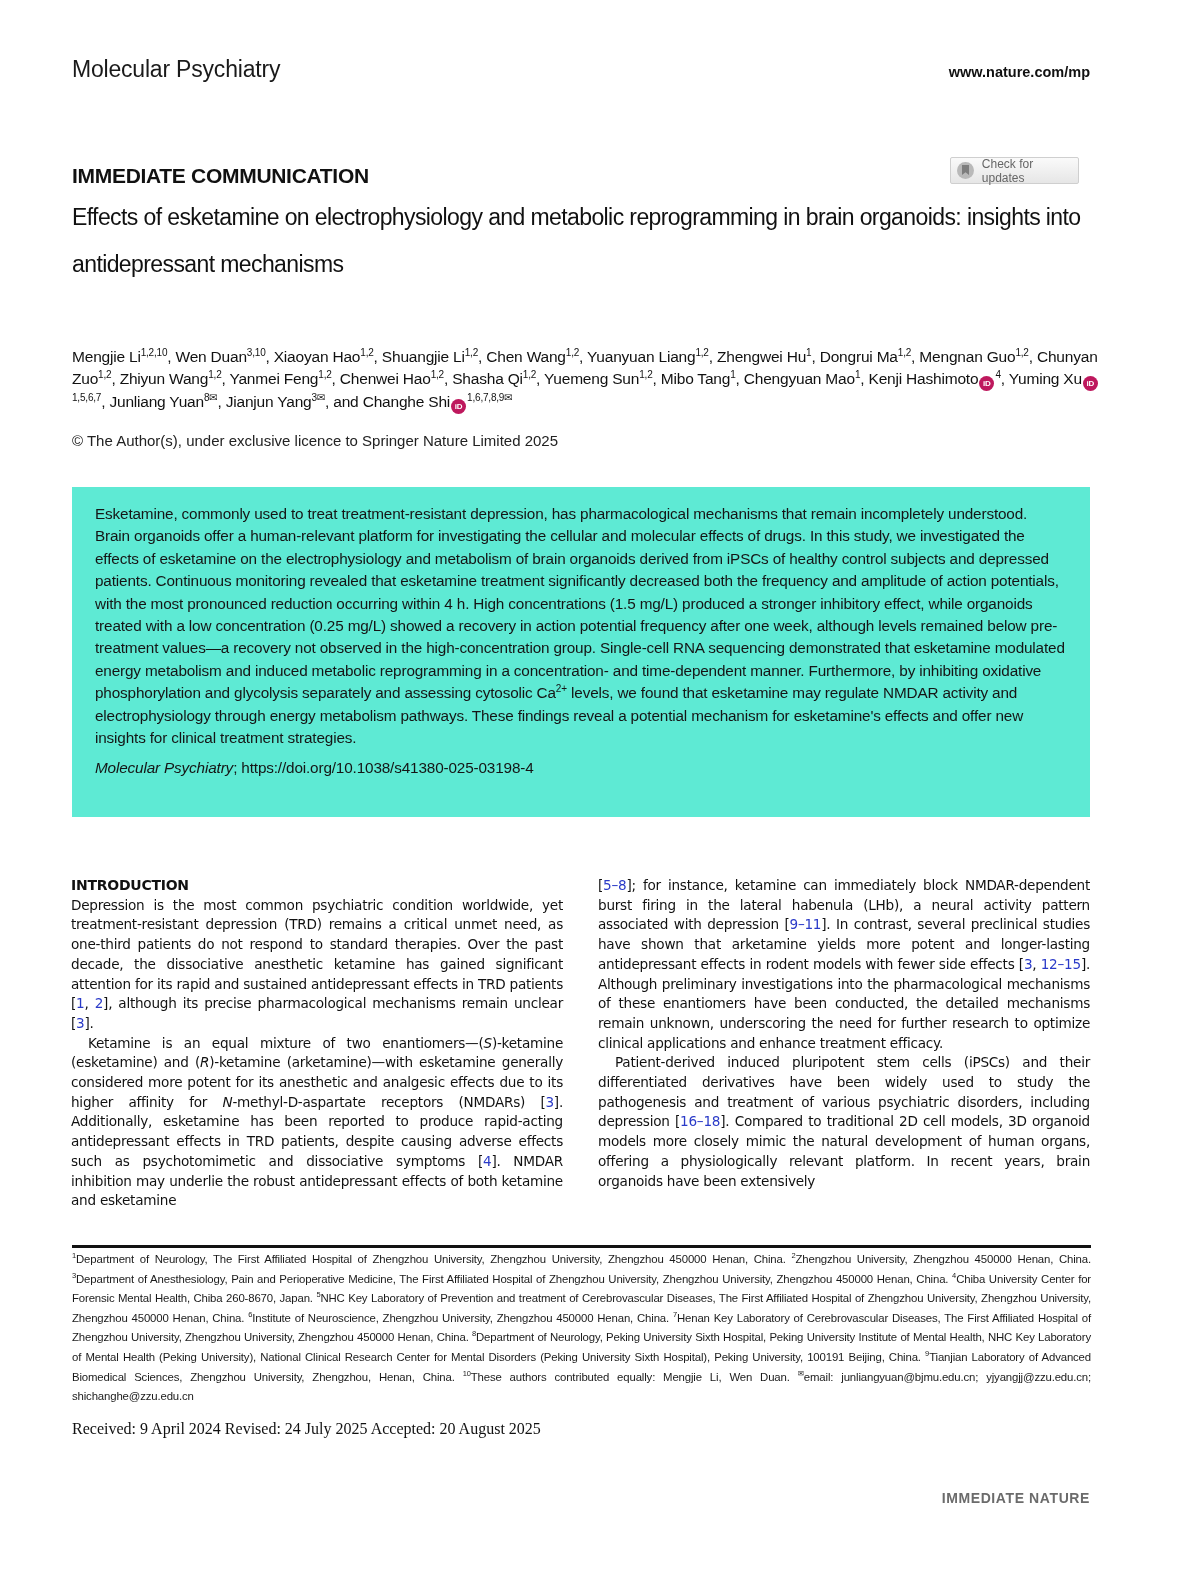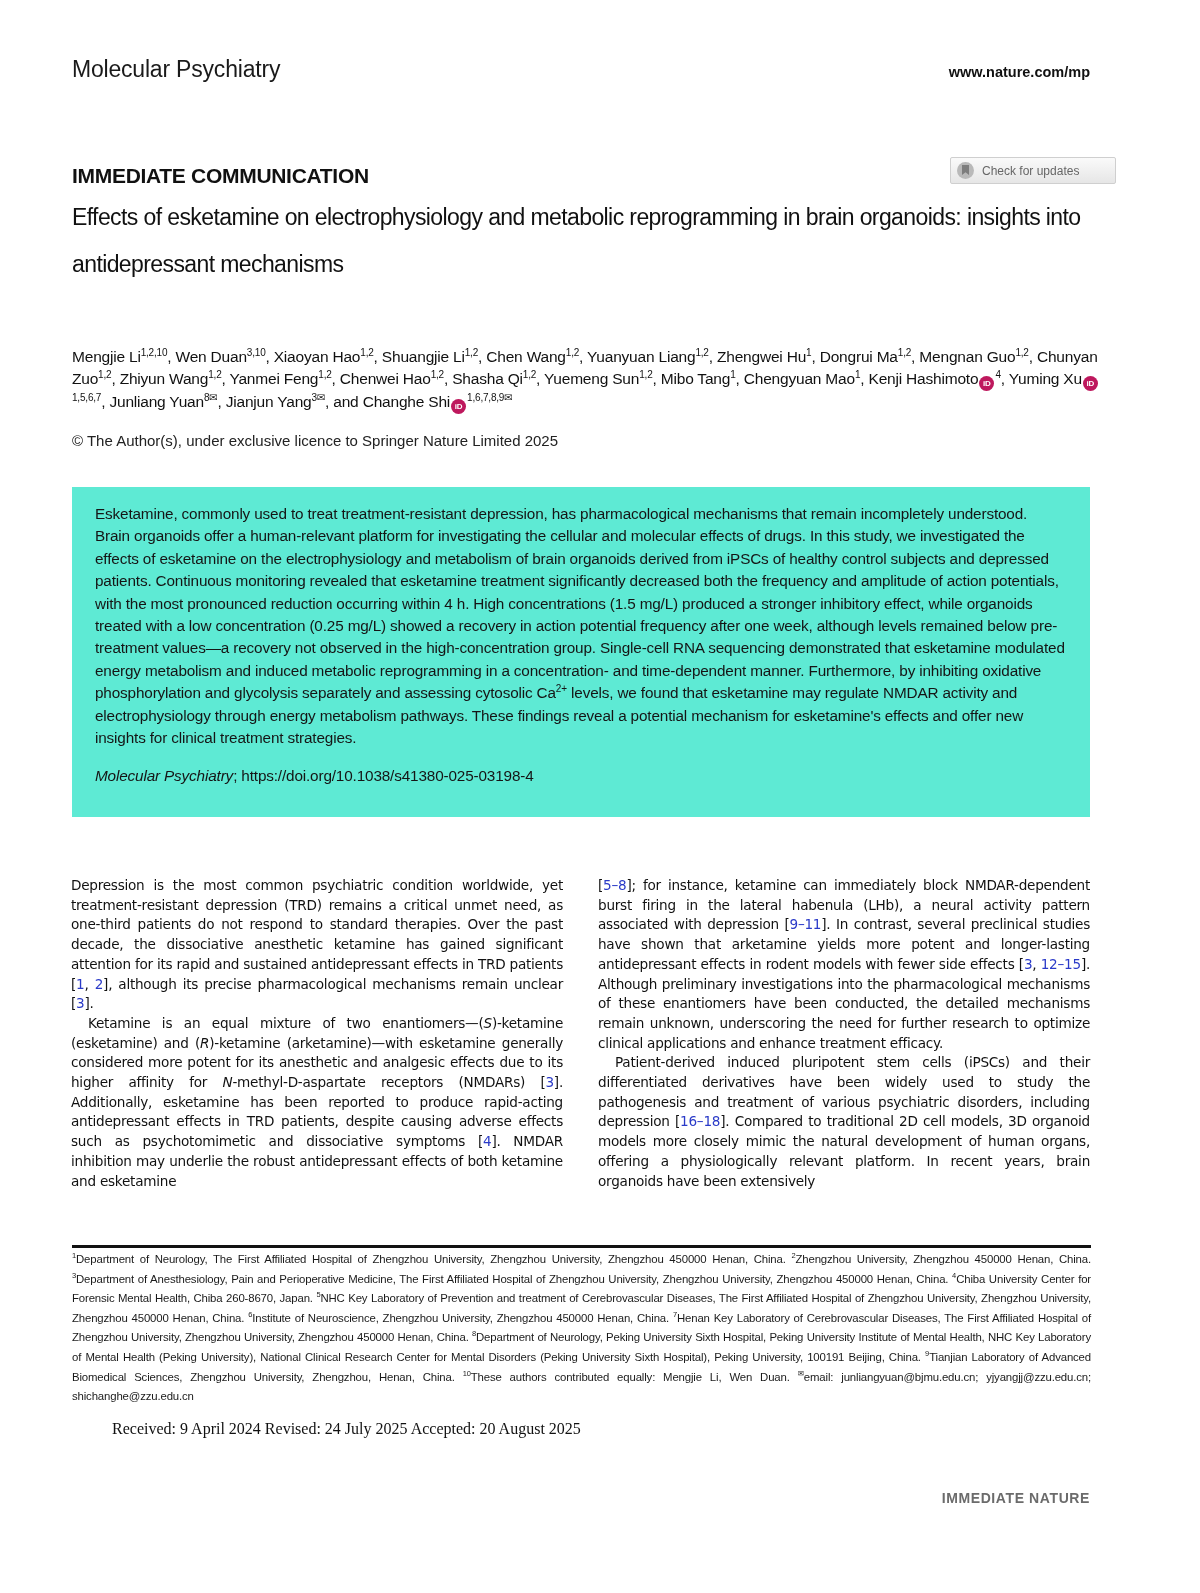--- a/index.html
+++ b/index.html
@@ -1,45 +1,45 @@
 <!DOCTYPE html>
 <html><head>
 <meta charset="utf-8">
 <style>
   html, body { margin: 0; padding: 0; background: #ffffff; }
   body { width: 1200px; height: 1593px; position: relative; overflow: hidden; color: #111; font-family: "Liberation Sans", "DejaVu Sans", sans-serif; }
   .abs { position: absolute; }
   .journal { left: 72px; top: 56px; font-size: 23px; color: #1a1a1a; letter-spacing: -0.2px; }
   .site { right: 110px; top: 64px; font-size: 14.5px; font-weight: bold; color: #111; }
   .section-type { left: 72px; top: 164px; font-size: 21px; font-weight: bold; letter-spacing: -0.3px; color: #111; text-align: center; }
-  .cfu { left: 950px; top: 157px; width: 166px; height: 27px; border: 1px solid #cfcfcf; border-radius: 2px; background: linear-gradient(#fafafa, #e6e6e6); display: flex; align-items: center; box-sizing: border-box; padding-left: 6px; cursor: pointer; }
+  .cfu { left: 950px; top: 157px; width: 129px; height: 27px; border: 1px solid #cfcfcf; border-radius: 2px; background: linear-gradient(#fafafa, #e6e6e6); display: flex; align-items: center; box-sizing: border-box; padding-left: 6px; cursor: pointer; }
   .cfu .ico { width: 17px; height: 17px; border-radius: 50%; background: #b9b9b9; position: relative; margin-right: 8px; }
   .cfu .ico::after { content: ""; position: absolute; left: 5px; top: 3px; width: 7px; height: 10px; background: #7d7d7d; clip-path: polygon(0 0, 100% 0, 100% 100%, 50% 72%, 0 100%); }
   .cfu .lbl { font-size: 12px; color: #666; }
   .title { left: 72px; top: 194px; width: 1030px; font-size: 23px; line-height: 47px; color: #111; letter-spacing: -0.6px; margin: 0; font-weight: normal; }
   .authors { left: 72px; top: 346px; width: 1030px; font-size: 15.5px; line-height: 22px; color: #111; letter-spacing: -0.2px; }
   .authors sup { font-size: 10px; line-height: 0; }
   .orcid { display: inline-block; width: 15px; height: 15px; border-radius: 50%; background: #be185d; color: #fff; font-size: 8px; font-weight: bold; text-align: center; line-height: 15px; vertical-align: -2px; margin: 0 1px; }
   .mail { font-size: 10px; }
   .license { left: 72px; top: 432px; font-size: 15px; color: #222; }
   .abstract { left: 72px; top: 487px; width: 1018px; height: 330px; background: #5eead4; box-sizing: border-box; padding: 16px 24px 0 23px; }
   .abstract p { margin: 0; font-size: 15.3px; line-height: 22.4px; color: #151515; letter-spacing: -0.15px; }
-  .abstract .cite { margin-top: 16px; }
+  .abstract .cite { margin-top: 8px; }
   .abstract sup { font-size: 10px; line-height: 0; }
   .col { top: 876px; width: 492px; font-family: "DejaVu Sans", sans-serif; font-size: 13.6px; line-height: 19.7px; color: #111; text-align: justify; letter-spacing: -0.25px; }
   .col p { margin: 0; }
   .col p.ind { text-indent: 17px; }
   .col h2 { margin: 0; font-size: 14px; font-weight: bold; line-height: 19.7px; }
   .col-left { left: 71px; }
   .col-right { left: 598px; }
   a.ref { color: #2a3ac8; text-decoration: none; }
   .fn-rule { left: 72px; top: 1245px; width: 1019px; height: 3px; background: #111; }
   .footnotes { left: 72px; top: 1250px; width: 1019px; font-size: 11.4px; line-height: 19.6px; color: #1a1a1a; text-align: justify; letter-spacing: -0.15px; }
   .footnotes sup { font-size: 7.5px; line-height: 0; }
-  .dates { left: 72px; top: 1419px; font-family: "Liberation Serif", serif; font-size: 16px; line-height: 20px; color: #111; margin-left: 40px; }
+  .dates { left: 72px; top: 1419px; font-family: "Liberation Serif", serif; font-size: 16px; line-height: 20px; color: #111; }
   .publisher { right: 110px; top: 1490px; font-size: 14px; font-weight: bold; color: #6b6b6b; letter-spacing: 0.6px; }
 </style>
 </head>
 <body>
 
 <div class="abs journal">Molecular Psychiatry</div>
 <a class="abs site">www.nature.com/mp</a>
 
 <div class="abs section-type">IMMEDIATE COMMUNICATION</div>
 <div class="abs cfu">
@@ -52,20 +52,21 @@
 <div class="abs authors" id="authors"><span>Mengjie Li</span><sup>1,2,10</sup>, <span>Wen Duan</span><sup>3,10</sup>, <span>Xiaoyan Hao</span><sup>1,2</sup>, <span>Shuangjie Li</span><sup>1,2</sup>, <span>Chen Wang</span><sup>1,2</sup>, <span>Yuanyuan Liang</span><sup>1,2</sup>, <span>Zhengwei Hu</span><sup>1</sup>, <span>Dongrui Ma</span><sup>1,2</sup>, <span>Mengnan Guo</span><sup>1,2</sup>, <span>Chunyan Zuo</span><sup>1,2</sup>, <span>Zhiyun Wang</span><sup>1,2</sup>, <span>Yanmei Feng</span><sup>1,2</sup>, <span>Chenwei Hao</span><sup>1,2</sup>, <span>Shasha Qi</span><sup>1,2</sup>, <span>Yuemeng Sun</span><sup>1,2</sup>, <span>Mibo Tang</span><sup>1</sup>, <span>Chengyuan Mao</span><sup>1</sup>, <span>Kenji Hashimoto</span><span class="orcid">iD</span><sup>4</sup>, <span>Yuming Xu</span><span class="orcid">iD</span><sup>1,5,6,7</sup>, <span>Junliang Yuan</span><sup>8<span class="mail">✉</span></sup>, <span>Jianjun Yang</span><sup>3<span class="mail">✉</span></sup>, and <span>Changhe Shi</span><span class="orcid">iD</span><sup>1,6,7,8,9<span class="mail">✉</span></sup></div>
 
 <div class="abs license">© The Author(s), under exclusive licence to Springer Nature Limited 2025</div>
 
 <div class="abs abstract">
   <p><span>Esketamine, commonly used to treat treatment-resistant depression, has pharmacological mechanisms that remain incompletely understood. Brain organoids offer a human-relevant platform for investigating the cellular and molecular effects of drugs. In this study, we investigated the effects of esketamine on the electrophysiology and metabolism of brain organoids derived from iPSCs of healthy control subjects and depressed patients. Continuous monitoring revealed that esketamine treatment significantly decreased both the frequency and amplitude of action potentials, with the most pronounced reduction occurring within 4 h. High concentrations (1.5 mg/L) produced a stronger inhibitory effect, while organoids treated with a low concentration (0.25 mg/L) showed a recovery in action potential frequency after one week, although levels remained below pre-treatment values—a recovery not observed in the high-concentration group. Single-cell RNA sequencing demonstrated that esketamine modulated energy metabolism and induced metabolic reprogramming in a concentration- and time-dependent manner. Furthermore, by inhibiting oxidative phosphorylation and glycolysis separately and assessing cytosolic Ca</span><sup>2+</sup><span> levels, we found that esketamine may regulate NMDAR activity and electrophysiology through energy metabolism pathways. These findings reveal a potential mechanism for esketamine's effects and offer new insights for clinical treatment strategies.</span></p>
   <p class="cite"><i>Molecular Psychiatry</i><span>; https://doi.org/10.1038/s41380-025-03198-4</span></p>
 </div>
 
 <div class="abs col col-left">
+  <h2>INTRODUCTION</h2>
   <p><span>Depression is the most common psychiatric condition worldwide, yet treatment-resistant depression (TRD) remains a critical unmet need, as one-third patients do not respond to standard therapies. Over the past decade, the dissociative anesthetic ketamine has gained significant attention for its rapid and sustained antide­pressant effects in TRD patients [</span><a class="ref">1</a><span>, </span><a class="ref">2</a><span>], although its precise pharmacological mechanisms remain unclear [</span><a class="ref">3</a><span>].</span></p>
   <p class="ind"><span>Ketamine is an equal mixture of two enantiomers—(</span><i>S</i><span>)-ketamine (esketamine) and (</span><i>R</i><span>)-ketamine (arketamine)—with esketamine generally considered more potent for its anesthetic and analgesic effects due to its higher affinity for </span><i>N</i><span>-methyl-D-aspartate receptors (NMDARs) [</span><a class="ref">3</a><span>]. Additionally, esketamine has been reported to produce rapid-acting antidepressant effects in TRD patients, despite causing adverse effects such as psychotomimetic and dissociative symptoms [</span><a class="ref">4</a><span>]. NMDAR inhibition may underlie the robust antidepressant effects of both ketamine and esketamine</span></p>
 </div>
 
 <div class="abs col col-right">
   <p><span>[</span><a class="ref">5–8</a><span>]; for instance, ketamine can immediately block NMDAR-dependent burst firing in the lateral habenula (LHb), a neural activity pattern associated with depression [</span><a class="ref">9–11</a><span>]. In contrast, several preclinical studies have shown that arketamine yields more potent and longer-lasting antidepressant effects in rodent models with fewer side effects [</span><a class="ref">3</a><span>, </span><a class="ref">12–15</a><span>]. Although preliminary investigations into the pharmacological mechanisms of these enantiomers have been conducted, the detailed mechanisms remain unknown, underscoring the need for further research to optimize clinical applications and enhance treatment efficacy.</span></p>
   <p class="ind"><span>Patient-derived induced pluripotent stem cells (iPSCs) and their differentiated derivatives have been widely used to study the pathogenesis and treatment of various psychiatric disorders, including depression [</span><a class="ref">16–18</a><span>]. Compared to traditional 2D cell models, 3D organoid models more closely mimic the natural development of human organs, offering a physiologically relevant platform. In recent years, brain organoids have been extensively</span></p>
 </div>
 
 <div class="abs fn-rule"></div>

